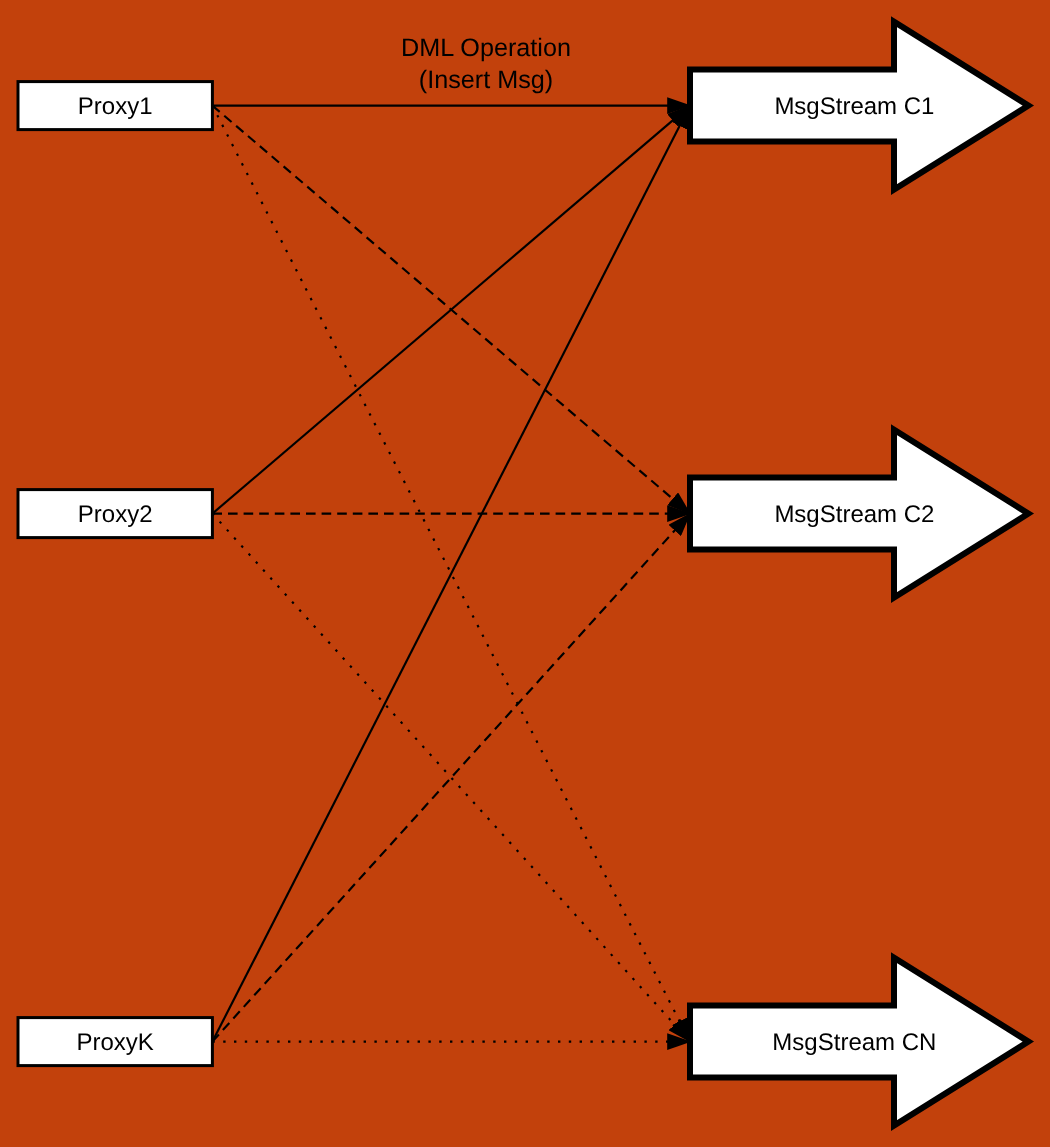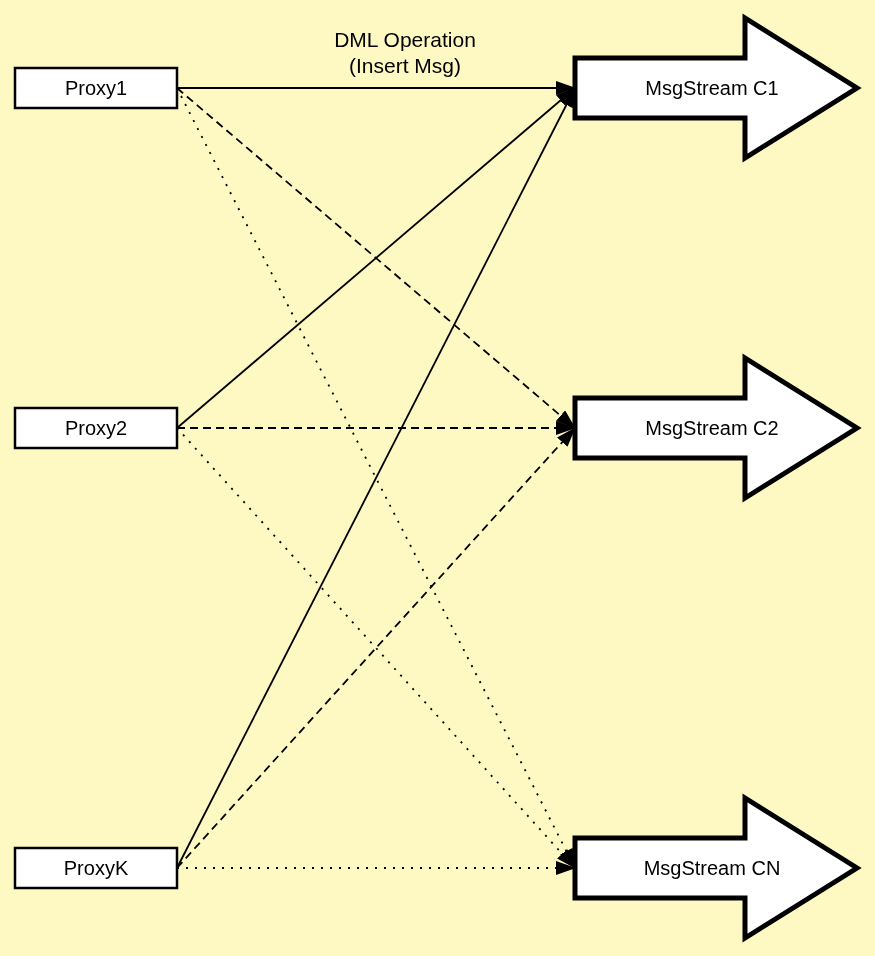--- a/index.html
+++ b/index.html
@@ -4,21 +4,21 @@
 <style>
   html, body {
     margin: 0;
     padding: 0;
     background: #ffffff;
   }
   .canvas-wrap {
     position: relative;
     width: 875px;
     height: 956px;
-    background: #fef9c3;
+    background: #c2410c;
     font-family: "Liberation Sans", sans-serif;
   }
   svg { display: block; }
   .node-rect {
     fill: #ffffff;
     stroke: #000000;
     stroke-width: 2.5;
   }
   .stream-arrow {
     fill: #ffffff;

